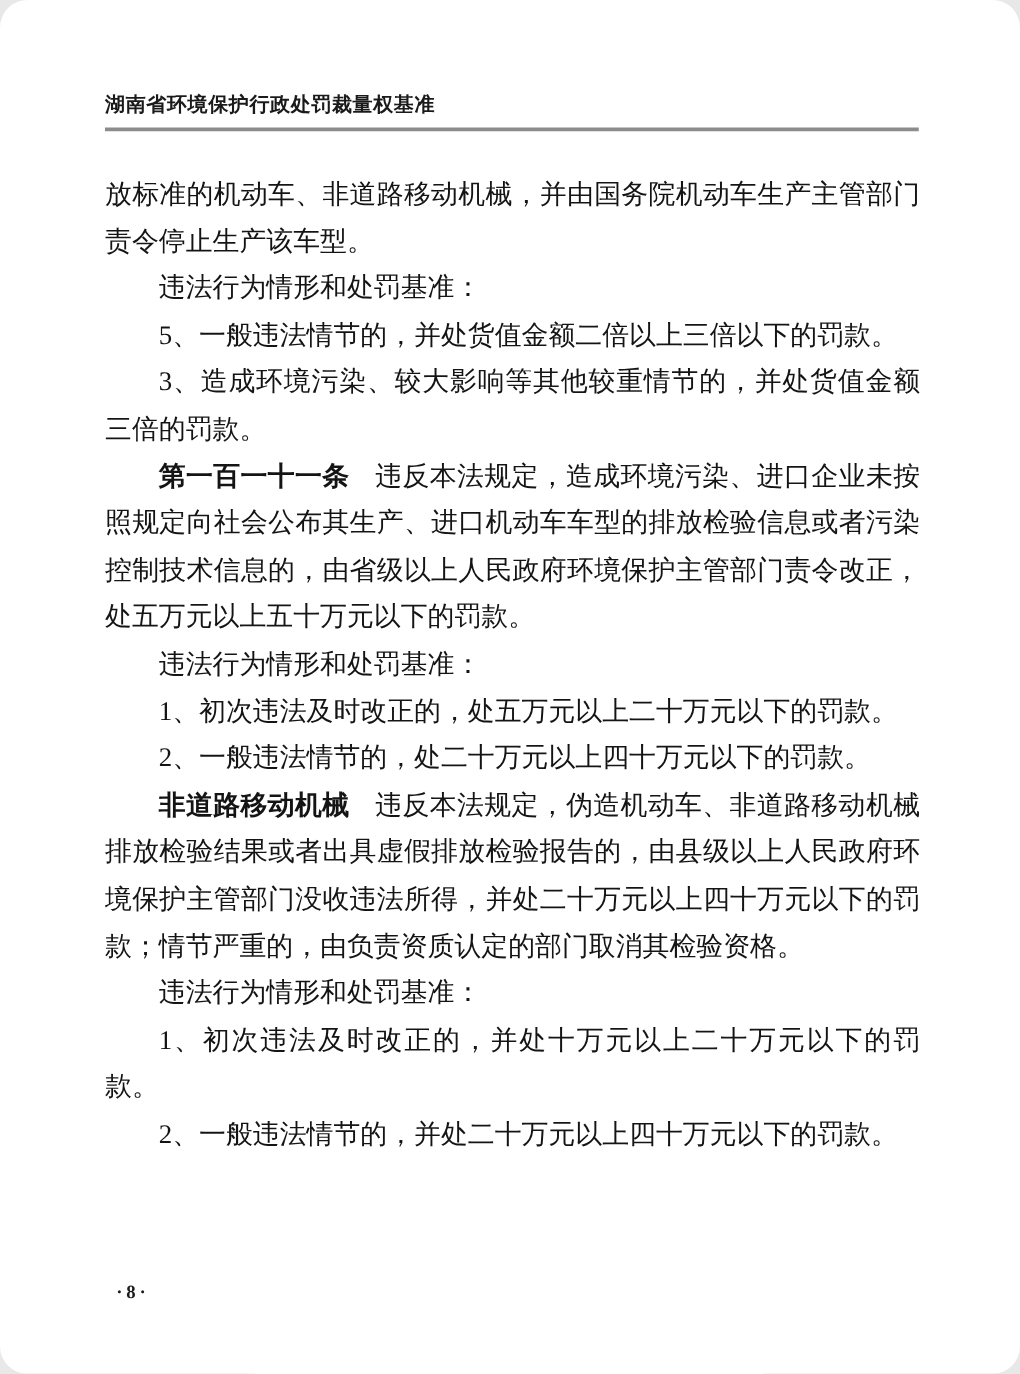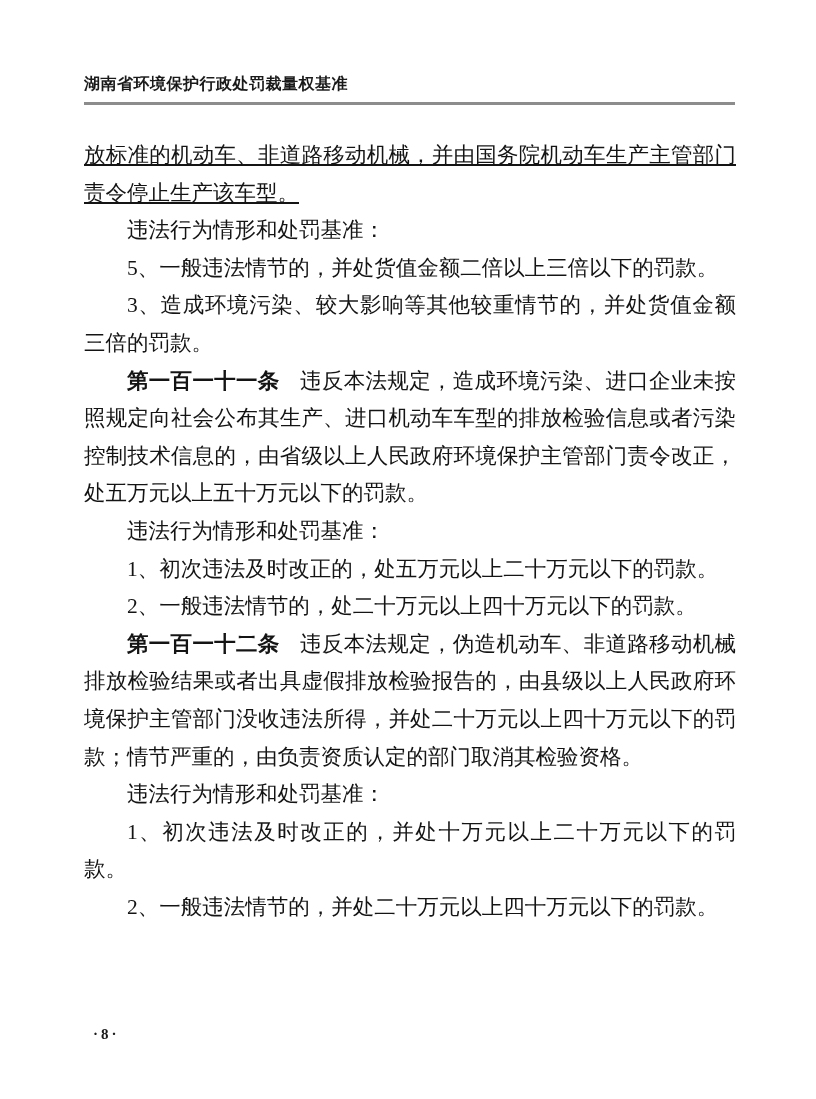--- a/index.html
+++ b/index.html
@@ -5,20 +5,21 @@
   html, body { margin: 0; padding: 0; background: #e8e8e8; }
   .page {
     position: relative;
     width: 816px;
     height: 1099px;
     margin: 0 auto;
     background: #ffffff;
     font-family: "Liberation Serif", serif;
     color: #141414;
     overflow: hidden;
+    border-radius: 22px;
   }
   .page-header {
     position: absolute;
     left: 84px;
     top: 74px;
     width: 651px;
   }
   .header-title {
     font-family: "Liberation Sans", sans-serif;
     font-weight: 700;
@@ -40,21 +41,21 @@
     font-size: 21.5px;
     line-height: 37.6px;
     text-align: justify;
     text-justify: inter-ideograph;
   }
   .body-text p {
     margin: 0;
     padding: 0;
     text-indent: 2em;
   }
-  .body-text p.no-indent { text-indent: 0; text-decoration: underline; }
+  .body-text p.no-indent { text-indent: 0; }
   .article-lead {
     font-family: Liberation Sans, sans-serif;
     font-weight: 700;
     margin-right: 0.95em;
   }
   .page-footer {
     position: absolute;
     left: 93px;
     top: 1026px;
     font-size: 15px;
@@ -92,21 +93,21 @@
     <p>
       <span>违法行为情形和处罚基准：</span>
     </p>
     <p>
       <span>1、初次违法及时改正的，处五万元以上二十万元以下的罚款。</span>
     </p>
     <p>
       <span>2、一般违法情节的，处二十万元以上四十万元以下的罚款。</span>
     </p>
     <p>
-      <strong class="article-lead">第一百一十二条</strong><span>违反本法规定，伪造机动车、非道路移动机械排放检验结果或者出具虚假排放检验报告的，由县级以上人民政府环境保护主管部门没收违法所得，并处二十万元以上四十万元以下的罚款；情节严重的，由负责资质认定的部门取消其检验资格。</span>
+      <strong class="article-lead">非道路移动机械</strong><span>违反本法规定，伪造机动车、非道路移动机械排放检验结果或者出具虚假排放检验报告的，由县级以上人民政府环境保护主管部门没收违法所得，并处二十万元以上四十万元以下的罚款；情节严重的，由负责资质认定的部门取消其检验资格。</span>
     </p>
     <p>
       <span>违法行为情形和处罚基准：</span>
     </p>
     <p>
       <span>1、初次违法及时改正的，并处十万元以上二十万元以下的罚款。</span>
     </p>
     <p>
       <span>2、一般违法情节的，并处二十万元以上四十万元以下的罚款。</span>
     </p>

